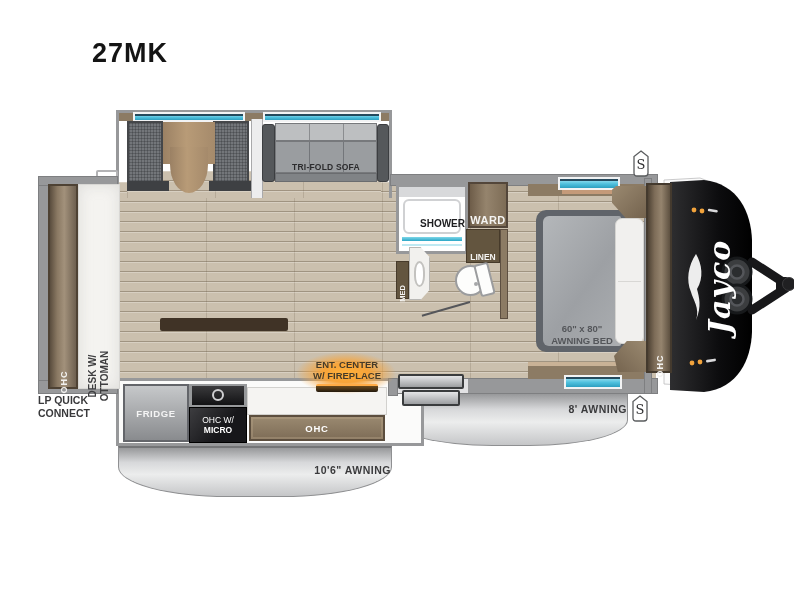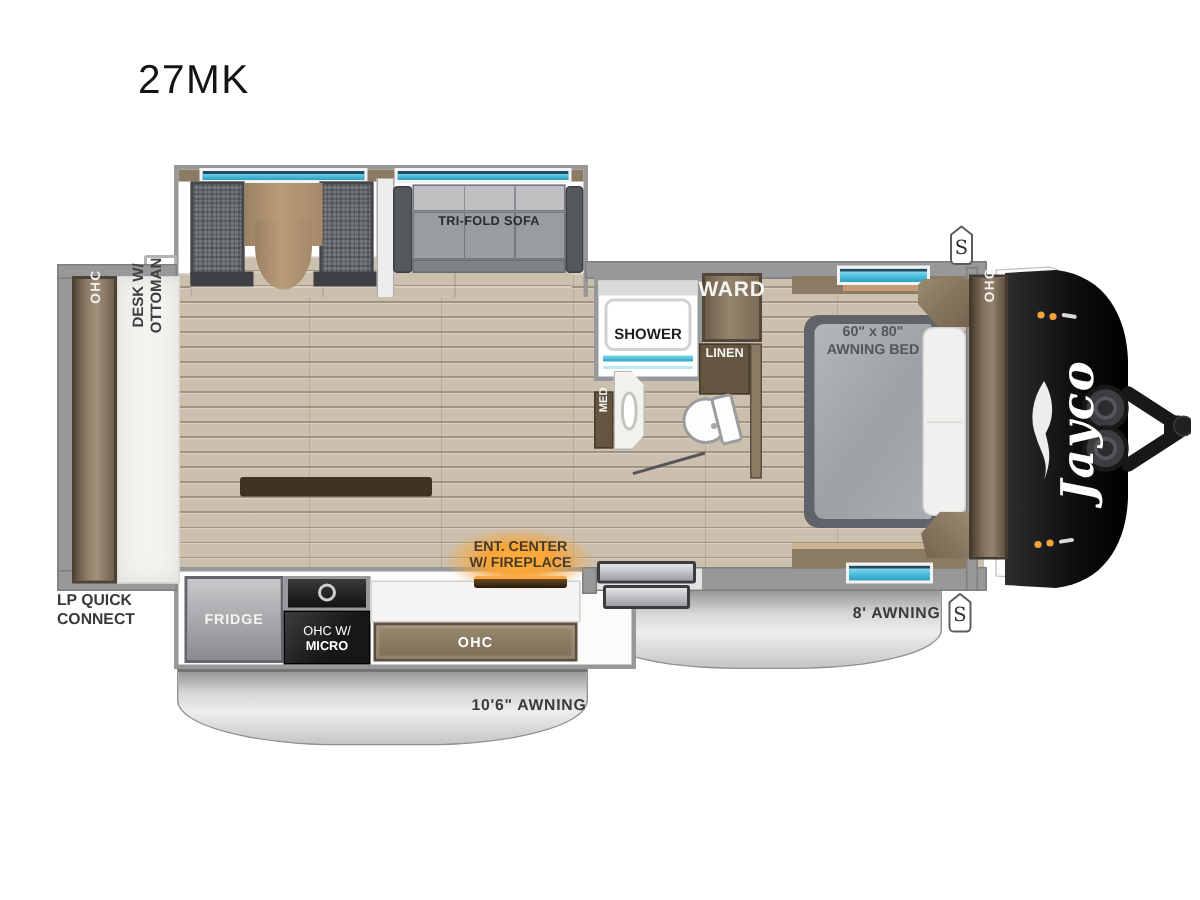--- a/index.html
+++ b/index.html
@@ -1,20 +1,20 @@
 <!DOCTYPE html>
 <html><head>
 <meta charset="utf-8">
 <style>
   *{margin:0;padding:0;box-sizing:border-box}
   body{background:#fff}
   .plan{position:relative;width:800px;height:600px;background:#fff;overflow:hidden;
         font-family:"Liberation Sans",sans-serif}
   .a{position:absolute}
-  .vflex{display:flex;align-items:flex-start;justify-content:center}
+  .vflex{display:flex;align-items:flex-end;justify-content:center}
   .rot{transform:rotate(-90deg);white-space:nowrap}
   .wall{background:#97989a;border:1px solid #7e7f81}
   .brown{background:#8c7b64}
   .woodv{background:linear-gradient(90deg,#5a4d3e 0%,#8a7963 28%,#a2917b 55%,#6e6050 100%);border:2px solid #4e4234}
   .win{background:linear-gradient(180deg,#a7e6f5 0%,#4fc0dd 55%,#2d9fc0 100%);border:2px solid #f2f3f4;box-shadow:inset 0 2px 0 rgba(18,48,68,.85)}
   .mesh{background-color:#73767a;
         background-image:repeating-linear-gradient(0deg,rgba(35,37,40,.28) 0 1px,transparent 1px 3px),
                          repeating-linear-gradient(90deg,rgba(35,37,40,.28) 0 1px,transparent 1px 3px);
         border:2px solid #45474a}
   .floor{background-color:#cbc0ae;
@@ -25,21 +25,21 @@
   .bandlbl{font-weight:bold;font-size:10.5px;color:#3a3a3c;letter-spacing:.5px}
   .table{background:linear-gradient(90deg,#9b8164,#b89b77 45%,#a58a6b)}
   .counterw{background:#f5f4f2;border:1px solid #d2d1ce}
   .step{background:linear-gradient(180deg,#e4e5e7,#9c9ea1);border:2px solid #3a3c3e;border-radius:2px}
 </style>
 </head>
 <body>
 
 <div class="plan">
 
-  <div class="a" style="left:92px;top:38px;font-size:27px;font-weight:400;letter-spacing:1px;color:#141414">27MK</div>
+  <div class="a" style="left:92px;top:38px;font-size:27px;font-weight:700;letter-spacing:1px;color:#141414">27MK</div>
 
   <div class="a band" style="left:118px;top:446px;width:274px;height:51px;border-radius:0 0 40% 40% / 0 0 30px 30px">
     <span class="bandlbl" style="margin-top:16px">10'6" AWNING</span>
   </div>
   <div class="a band" style="left:394px;top:392px;width:234px;height:54px;border-radius:0 0 42% 42% / 0 0 26px 26px">
     <span class="bandlbl" style="margin-top:9px">8' AWNING</span>
   </div>
 
   <div class="a" style="left:116px;top:378px;width:308px;height:68px;background:#fbfbfa;border:3px solid #97989a">
     <div class="a" style="left:4px;top:3px;width:66px;height:58px;background:linear-gradient(180deg,#c6c8ca,#898b8e);border:2px solid #63656a;display:flex;align-items:center;justify-content:center">
@@ -112,24 +112,24 @@
   <div class="a" style="left:38px;top:394px;line-height:12.5px">
     <div style="font-weight:bold;font-size:10.5px;color:#39393b">LP QUICK</div>
     <div style="font-weight:bold;font-size:10.5px;color:#39393b">CONNECT</div>
   </div>
 
   <div class="a" style="left:396px;top:184px;width:72px;height:70px;background:#fff;border:3px solid #97989a">
     <div class="a" style="left:0;top:0;right:0;height:10px;background:#d8d9db"></div>
     <div class="a" style="left:4px;top:12px;right:4px;bottom:17px;border:2px solid #d0d1d3;border-radius:6px"></div>
     <div class="a" style="left:3px;right:3px;bottom:10px;height:4px;background:linear-gradient(180deg,#7ed7e8,#2ba6c6)"></div>
     <div class="a" style="left:3px;right:3px;bottom:5px;height:2px;background:#bfe9f2"></div>
-    <div class="a" style="left:0;right:0;top:31px;text-align:center;font-weight:bold;font-size:10px;color:#1e1e20">SHOWER</div>
+    <div class="a" style="left:0;right:0;top:31px;text-align:right;font-weight:bold;font-size:10px;color:#1e1e20">SHOWER</div>
   </div>
   <div class="a vflex" style="left:468px;top:182px;width:40px;height:46px;background:linear-gradient(90deg,#6e5d49,#95846d 45%,#7d6c56);border:2px solid #53463a">
-    <span style="font-weight:bold;font-size:14px;color:#f5f4f2;letter-spacing:.5px">WARD</span>
+    <span style="font-weight:bold;font-size:11px;color:#f5f4f2;letter-spacing:.5px">WARD</span>
   </div>
   <div class="a vflex" style="left:466px;top:229px;width:34px;height:34px;background:#63553f;border:1px solid #463a2a">
     <span style="font-weight:bold;font-size:8.5px;color:#f5f4f2">LINEN</span>
   </div>
   <div class="a" style="left:500px;top:229px;width:8px;height:90px;background:#8c7b64;border:1px solid #5d4f41"></div>
   <div class="a vflex" style="left:396px;top:261px;width:13px;height:38px;background:#63553f;border:1px solid #463a2a">
     <span class="rot" style="font-weight:bold;font-size:7.5px;color:#f5f4f2">MED</span>
   </div>
   <div class="a" style="left:409px;top:247px;width:21px;height:53px;background:#f2f1ee;border:1px solid #b9b8b5;clip-path:polygon(0 0,55% 0,100% 20%,100% 80%,55% 100%,0 100%)">
     <div class="a" style="left:4px;top:13px;width:11px;height:26px;background:#fff;border:2px solid #c3c2bf;border-radius:50%/42%"></div>

